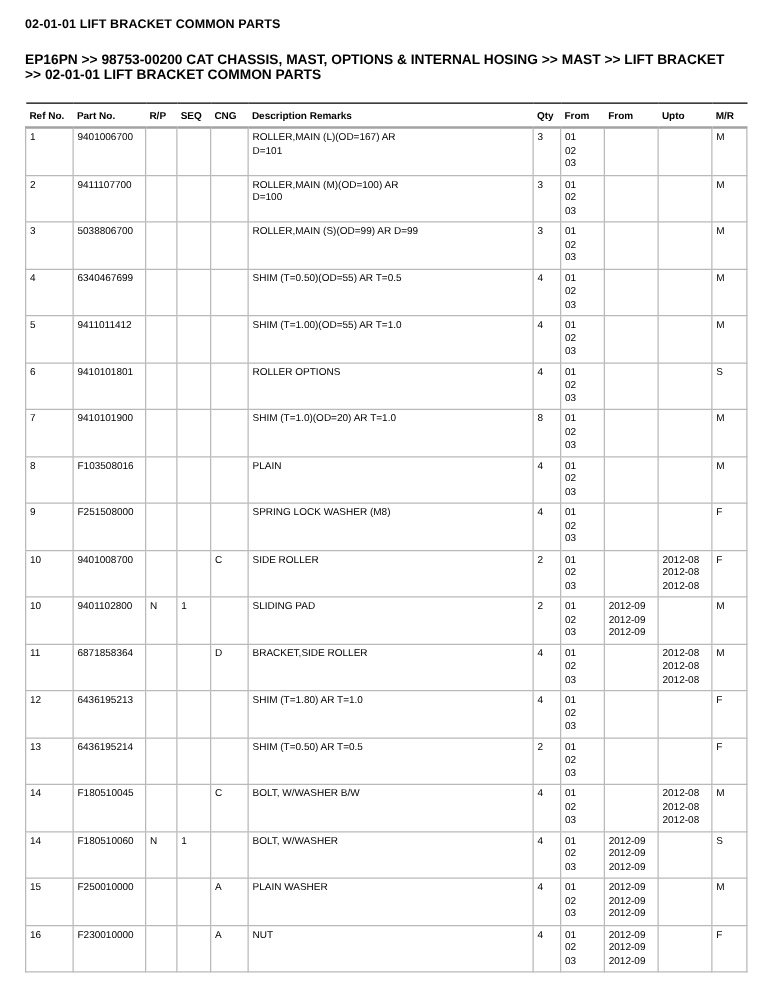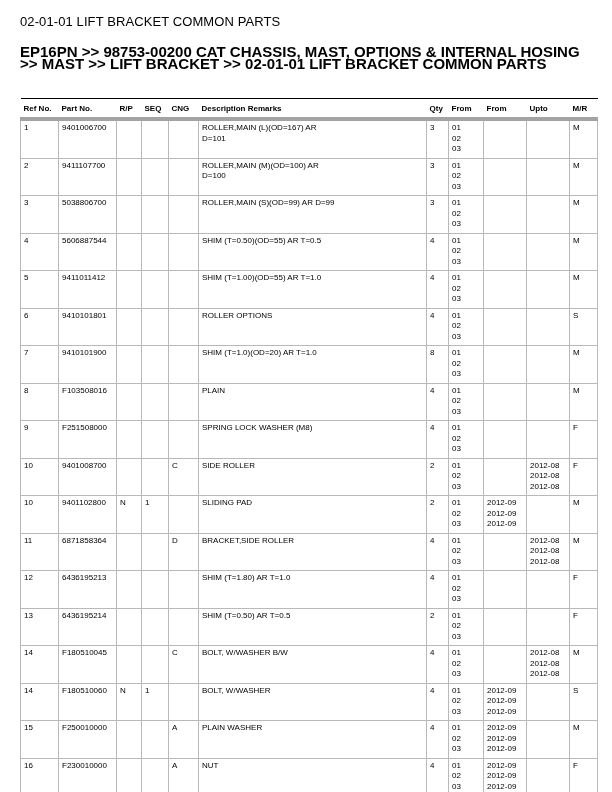--- a/index.html
+++ b/index.html
@@ -12,45 +12,45 @@
     width: 612px;
     height: 792px;
     font-family: "Liberation Sans", sans-serif;
     color: #000000;
     overflow: hidden;
   }
   .page {
     padding: 14px 17px 0 20px;
   }
   .doc-title {
-    font-size: 13px;
-    font-weight: normal;
+    font-size: 10px;
+    font-weight: bold;
     margin: 0 0 17px 0;
     letter-spacing: 0.1px;
   }
   .breadcrumb {
-    font-size: 15px;
+    font-size: 11px;
     font-weight: bold;
     line-height: 12px;
-    margin: 0 0 28px 0;
+    margin: 0 0 16px 0;
     width: 565px;
   }
   table.parts {
     border-collapse: collapse;
     table-layout: fixed;
     width: 577px;
     font-size: 8px;
   }
   table.parts th {
     text-align: left;
     font-weight: bold;
     font-size: 8px;
     padding: 5px 3px 4px 3px;
     border-top: 1px solid #000000;
-    border-bottom: 4px solid #a3a3a3;
+    border-bottom: 2px solid #a3a3a3;
     white-space: nowrap;
     overflow: hidden;
   }
   table.parts td {
     vertical-align: top;
     padding: 2px 3px 3px 3px;
     border: 1px solid #b9b9b9;
     line-height: 10.5px;
     overflow: hidden;
   }
@@ -179,21 +179,21 @@
           <td></td>
           <td>
             <div class="ln">M</div>
           </td>
         </tr>
         <tr>
           <td>
             <div class="ln">4</div>
           </td>
           <td>
-            <div class="ln">5606887544</div>
+            <div class="ln">6340467699</div>
           </td>
           <td></td>
           <td></td>
           <td></td>
           <td>
             <div class="ln">SHIM (T=0.50)(OD=55) AR T=0.5</div>
           </td>
           <td>
             <div class="ln">4</div>
           </td>

